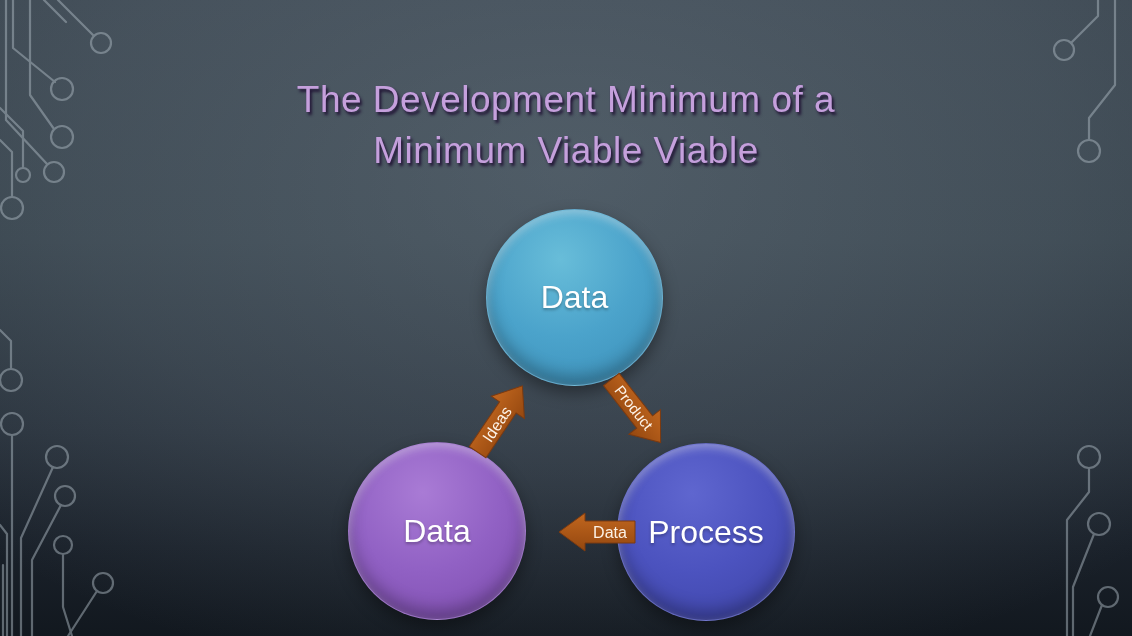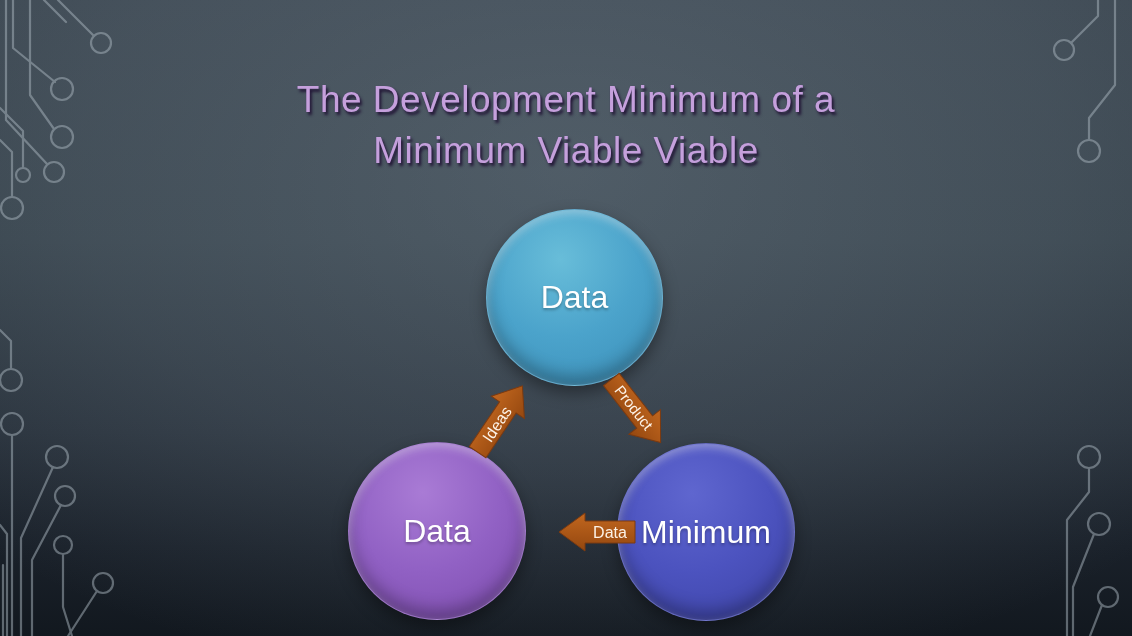--- a/index.html
+++ b/index.html
@@ -130,21 +130,21 @@
     <div>Minimum Viable Viable</div>
   </div>
 
   <div class="node node-build">
     <span>Data</span>
   </div>
   <div class="node node-learn">
     <span>Data</span>
   </div>
   <div class="node node-measure">
-    <span>Minimum</span>
+    <span>Process</span>
   </div>
 
   <div class="arrow arrow-ideas">
     <svg width="84" height="44" viewBox="0 0 84 44">
       <defs>
         <linearGradient id="agrad-ideas" x1="0" y1="0" x2="0" y2="1">
           <stop offset="0" stop-color="#c2671f"></stop>
             <stop offset="1" stop-color="#94470f"></stop>
         </linearGradient>
       </defs>

